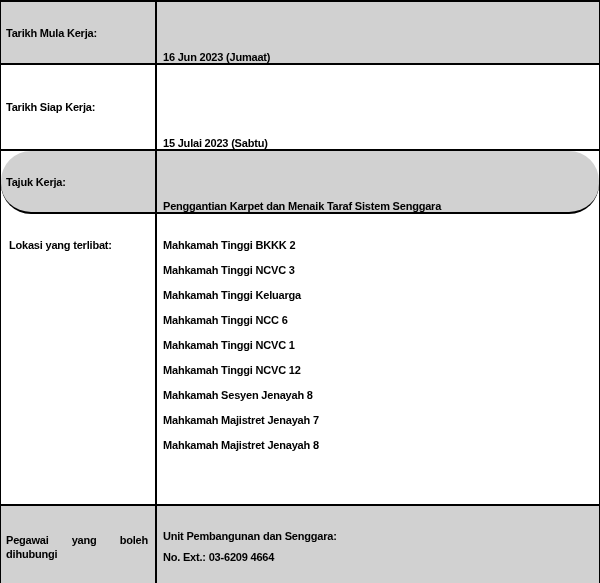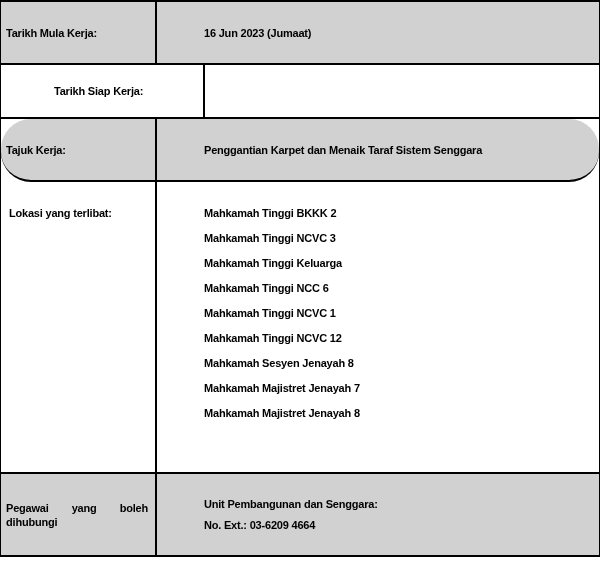--- a/index.html
+++ b/index.html
@@ -22,38 +22,37 @@
   .table{
     width:600px;
     border-top:2px solid var(--border);
     border-left:1px solid var(--border);
     border-right:1px solid var(--border);
   }
   .row{
     display:grid;
     grid-template-columns:156px 1fr;
     border-bottom:2px solid var(--border);
-    gap:41px;
   }
   .row.shaded{background:var(--shade);}
   .cell{min-width:0;}
   .label-cell{
     border-right:2px solid var(--border);
     padding:0 7px 0 5px;
     display:flex;
     align-items:center;
   }
   .value-cell{
     padding:0 8px 0 6px;
     display:flex;
-    align-items:center;
+    align-items:flex-end;
   }
   
   .r1{height:63px;}
-  .r2{height:54px;padding-left:48px;}
+  .r2{height:86px;}
   .r3{height:63px;border-radius:30px;}
   .r4{height:292px;}
   .r5{height:83px;}
   
   .r4 .label-cell, .r4 .value-cell{
     display:block;
     padding-top:19px;
   }
   .r4 .label-cell{line-height:25px;padding-left:8px;}
   .location-item{line-height:25px;white-space:nowrap;}
@@ -90,20 +89,23 @@
     </div>
     <div class="cell value-cell">
       <span class="single-line">16 Jun 2023 (Jumaat)</span>
     </div>
   </div>
 
   <div class="row r2">
     <div class="cell label-cell">
       <span class="single-line">Tarikh Siap Kerja:</span>
     </div>
+    <div class="cell value-cell">
+      <span class="single-line">15 Julai 2023 (Sabtu)</span>
+    </div>
   </div>
 
   <div class="row r3 shaded">
     <div class="cell label-cell">
       <span class="single-line">Tajuk Kerja:</span>
     </div>
     <div class="cell value-cell">
       <span class="single-line">Penggantian Karpet dan Menaik Taraf Sistem Senggara</span>
     </div>
   </div>

